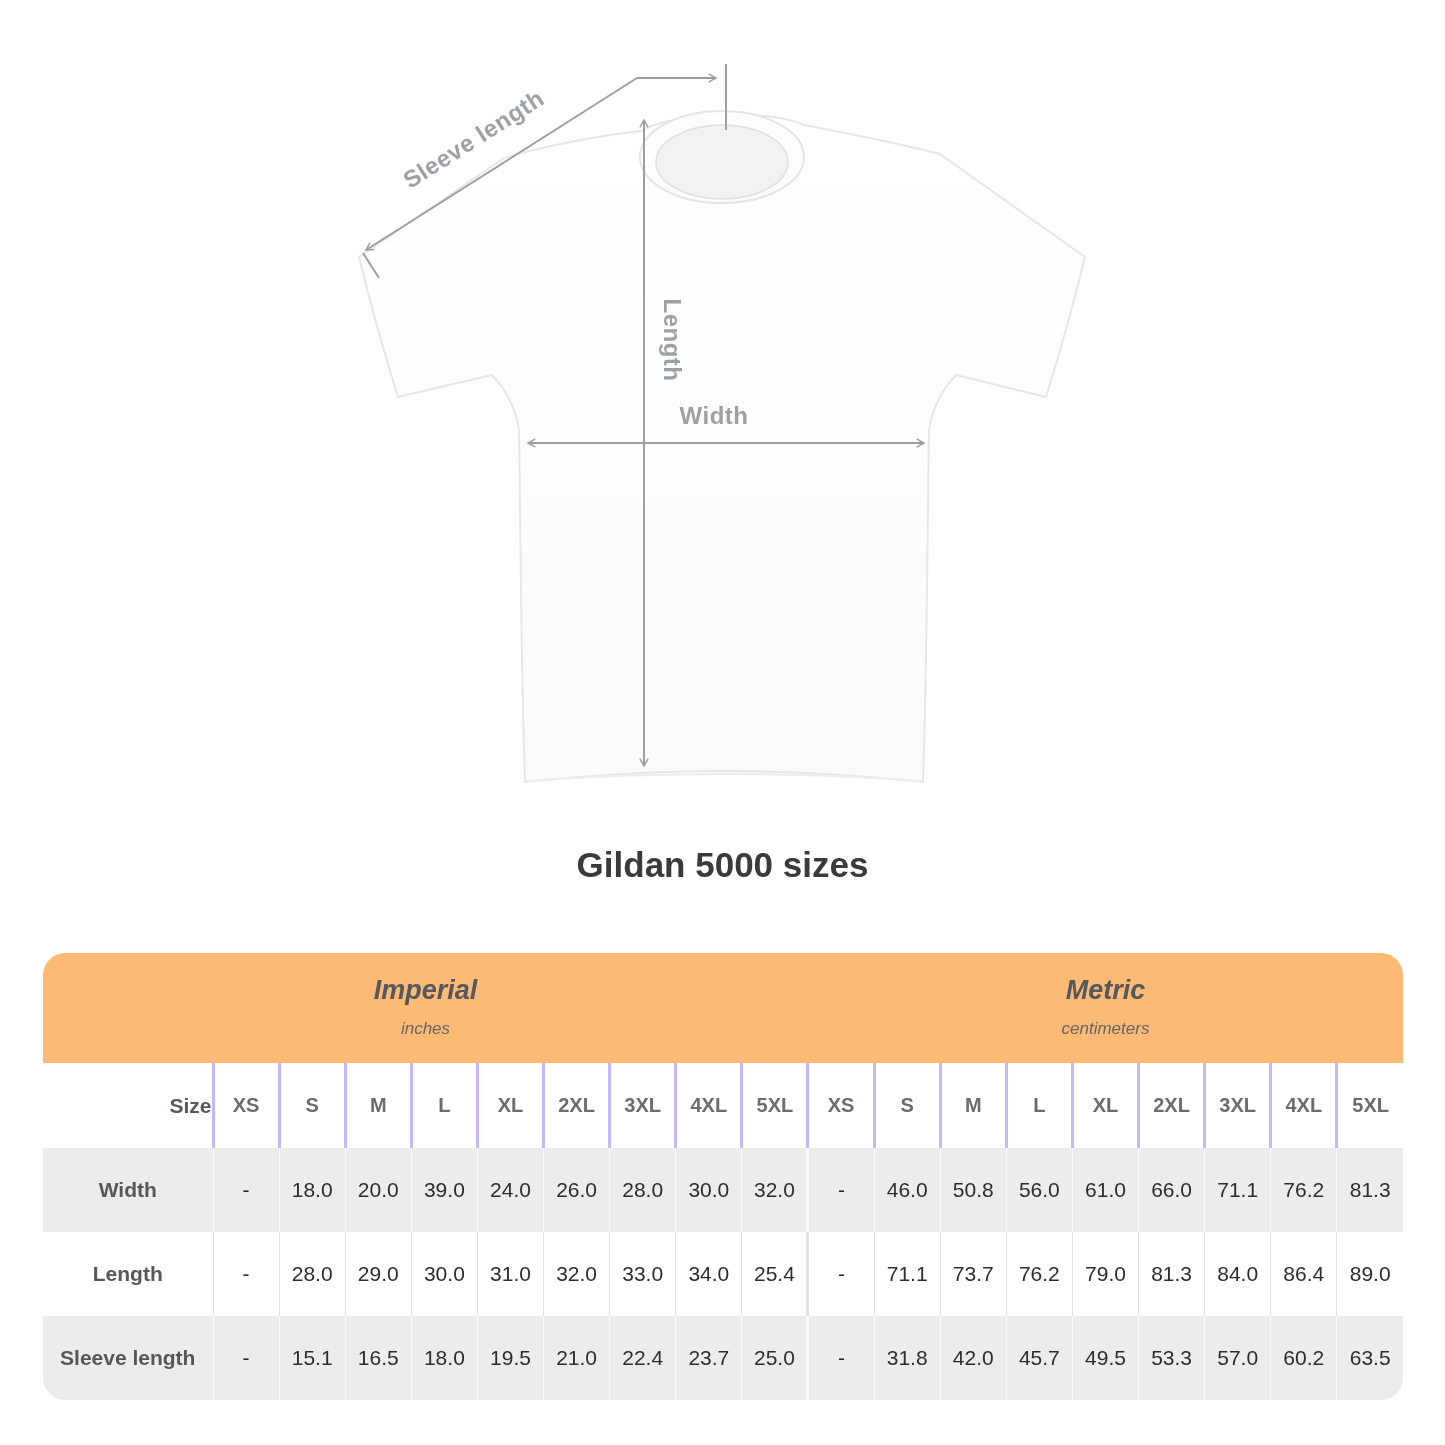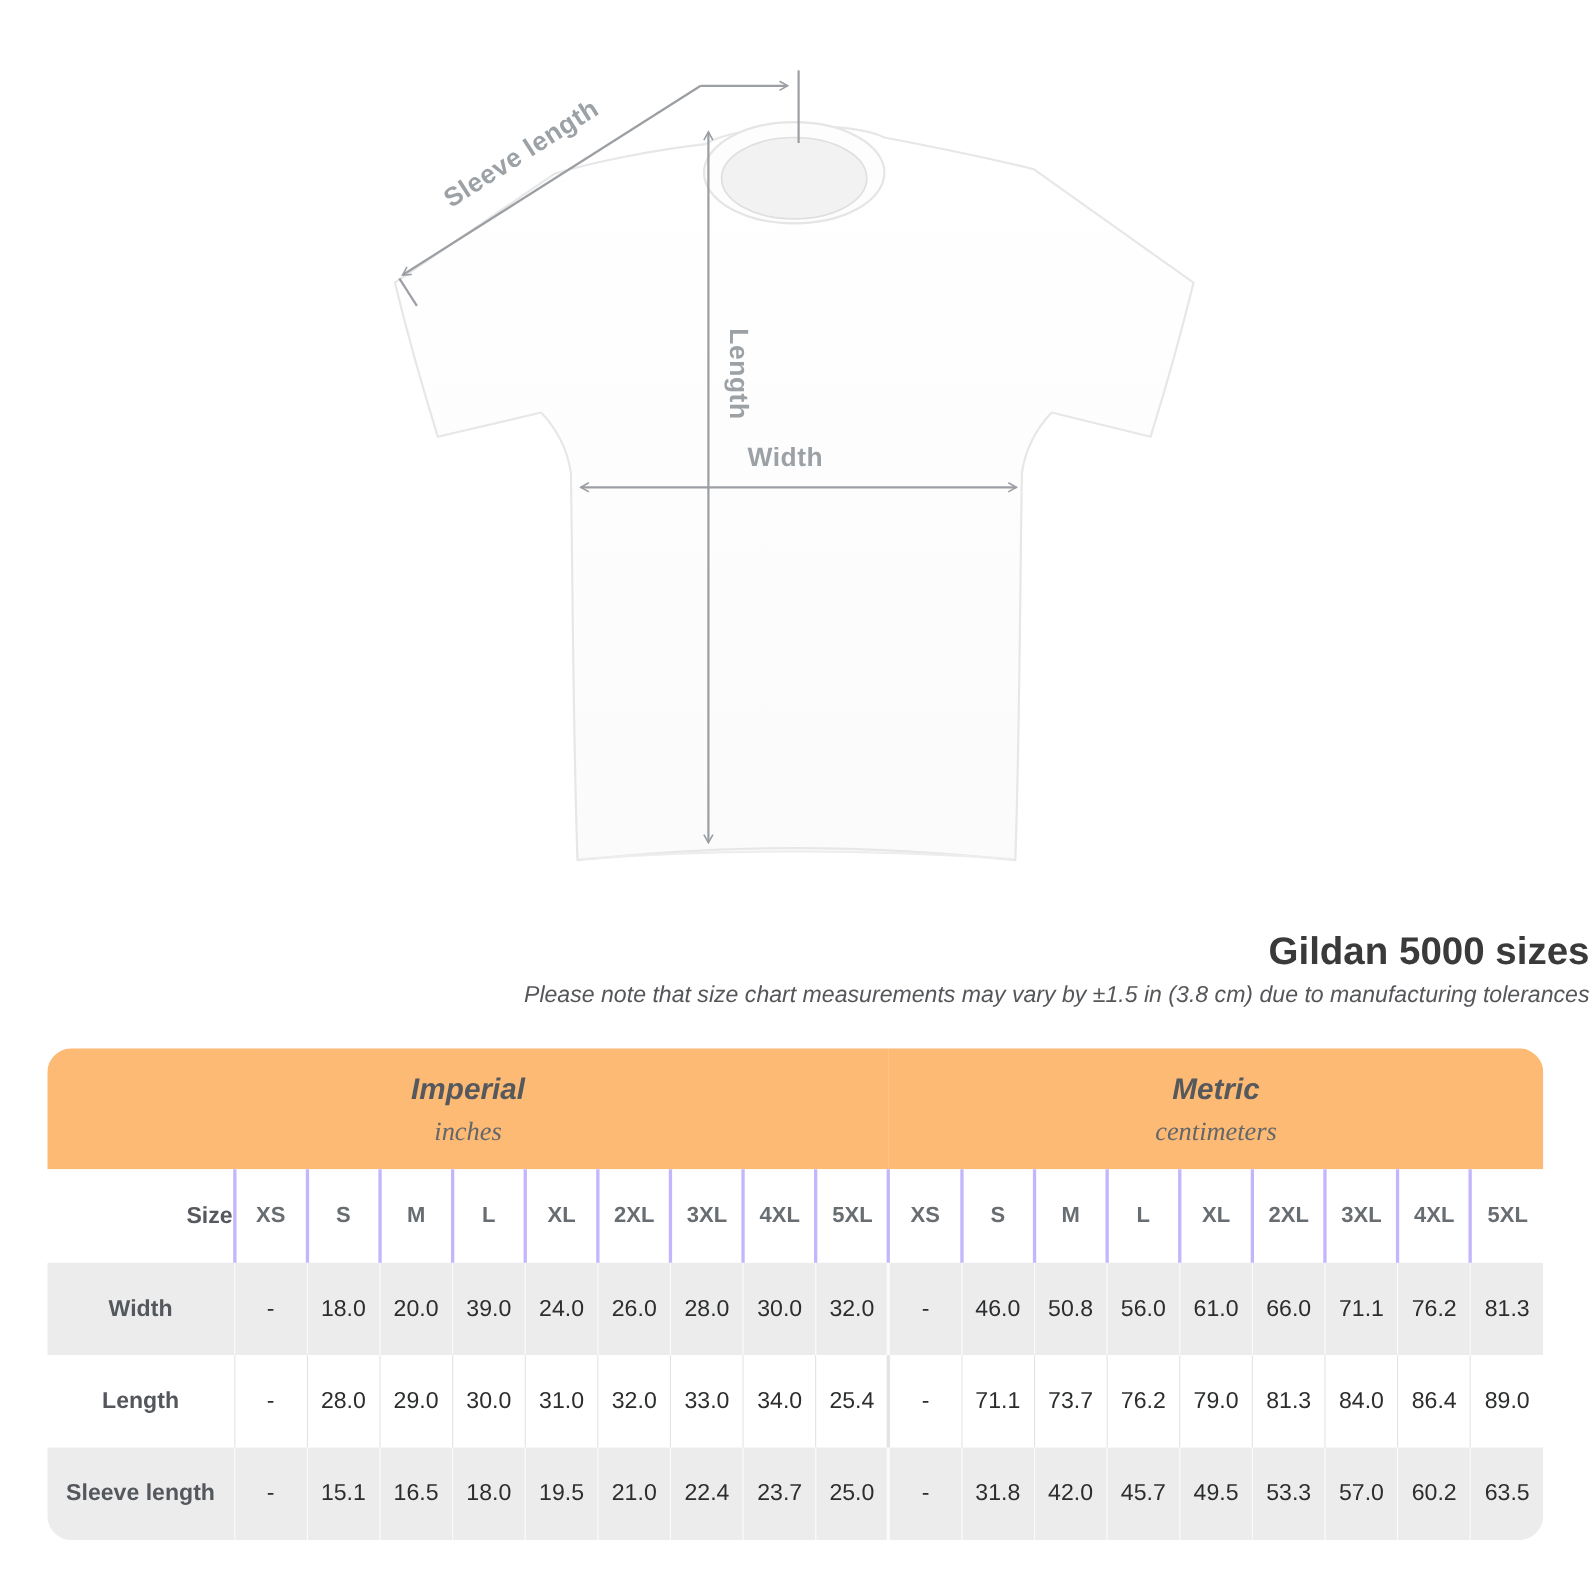--- a/index.html
+++ b/index.html
@@ -5,34 +5,34 @@
   html,body{margin:0;padding:0;background:#ffffff;}
   body{
     width:1445px;height:1445px;position:relative;overflow:hidden;
     font-family:"Liberation Sans","DejaVu Sans",sans-serif;
     -webkit-font-smoothing:antialiased;
   }
   
   .diagram-svg{position:absolute;top:0;left:0;}
   .dim-label{fill:#9ca1a6;font-weight:bold;font-size:24px;letter-spacing:.5px;}
   
-  .heading{position:absolute;top:846px;left:0;width:1445px;text-align:right;}
+  .heading{position:absolute;top:846px;left:0;width:1445px;text-align:center;}
   .heading h1{margin:0;font-size:35px;line-height:38px;font-weight:bold;color:#3a3a3a;}
   .heading p{margin:8px 0 0;font-size:21px;line-height:26px;font-style:italic;color:#54565a;}
   
   .size-table-wrap{
     position:absolute;top:953px;left:43px;width:1360px;
     border-radius:22px;overflow:hidden;background:#ffffff;
   }
   table.size-chart{width:1360px;border-collapse:collapse;table-layout:fixed;}
   table.size-chart col.label-col{width:170px;}
   th,td{padding:0;text-align:center;vertical-align:middle;font-weight:normal;}
   .band{height:110px;background:#fdba74;}
   .band-name{font-size:27px;font-weight:bold;font-style:italic;color:#55585c;line-height:30px;}
-  .band-unit{font-size:24px;font-style:italic;color:#63666a;line-height:24px;margin-top:12px;font-family:Liberation Serif, serif;}
+  .band-unit{font-size:17px;font-style:italic;color:#63666a;line-height:24px;margin-top:12px;}
   tr.size-header-row th{height:85px;background:#ffffff;}
   th.corner{font-size:21px;font-weight:bold;color:#55585c;text-align:right;}
   th.size-th{font-size:20px;font-weight:bold;color:#686d71;border-left:3px solid #c4b5fd;}
   tr.row-shaded{background:#ececec;}
   tr.row-plain{background:#ffffff;}
   tr.row-shaded th,tr.row-shaded td{height:84px;}
   tr.row-plain th,tr.row-plain td{height:84px;}
   th.row-label{font-size:21px;font-weight:bold;color:#54585c;}
   td.val{font-size:21px;color:#2b2d2f;}
   tr.row-plain td.val{border-left:1px solid #e3e3e3;}
@@ -85,21 +85,20 @@
 
   <line x1="644" y1="120" x2="644" y2="766" stroke="#9b9ea3" stroke-width="2" fill="none" marker-start="url(#arr)" marker-end="url(#arr)"></line>
   <text class="dim-label" x="664" y="340" text-anchor="middle" transform="rotate(90 664 340)">Length</text>
 
   <line x1="528" y1="443" x2="924" y2="443" stroke="#9b9ea3" stroke-width="2" fill="none" marker-start="url(#arr)" marker-end="url(#arr)"></line>
   <text class="dim-label" x="714" y="424" text-anchor="middle">Width</text>
 </svg>
 
 <div class="heading">
   <h1>Gildan 5000 sizes</h1>
-  <p>Please note that size chart measurements may vary by ±1.5 in (3.8 cm) due to manufacturing tolerances</p>
 </div>
 
 <div class="size-table-wrap">
   <table class="size-chart">
     <colgroup>
       <col class="label-col">
       <col span="18">
     </colgroup>
     <thead>
       <tr>

